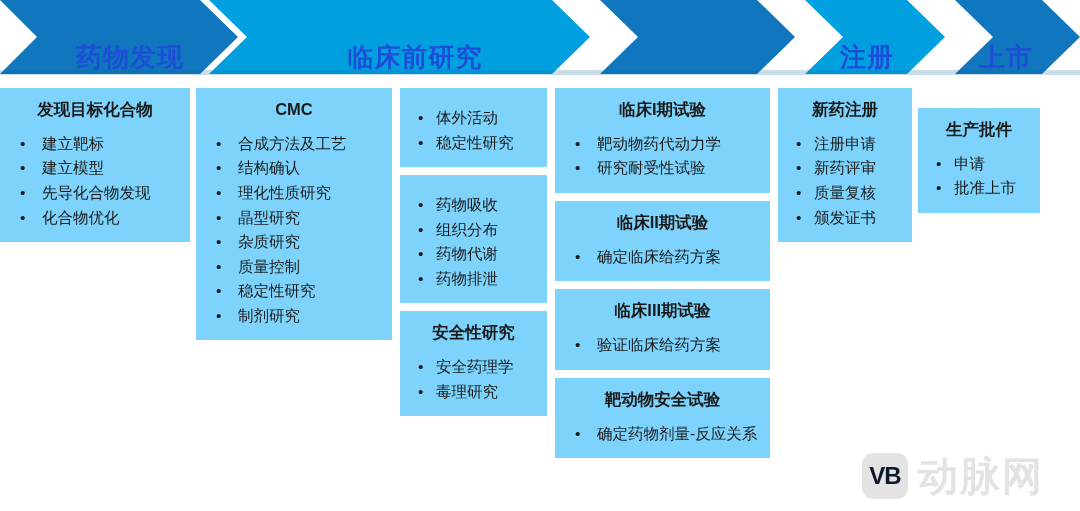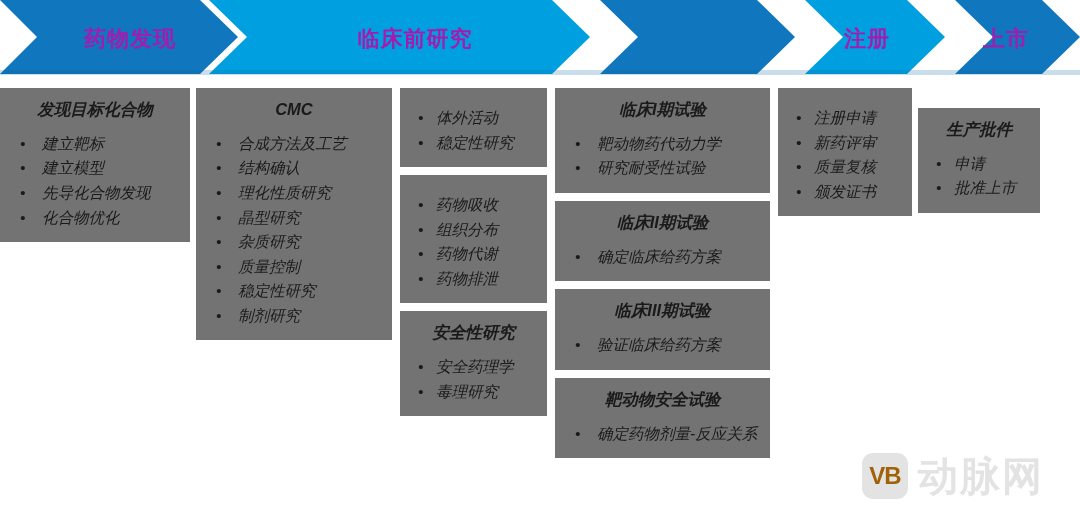--- a/index.html
+++ b/index.html
@@ -18,45 +18,44 @@
   }
 
   
   #ribbon {
     position: absolute;
     left: 0; top: 0;
     width: 1080px; height: 76px;
   }
   .arrow-label {
     position: absolute;
-    color: #a21caf;
-    font-weight: bold;
-    font-size: 22px;
+    color: #1d4ed8;
+    font-weight: bold;
+    font-size: 26px;
     letter-spacing: 1px;
     white-space: nowrap;
     text-align: center;
-    top: 24px;
+    top: 40px;
     pointer-events: none;
   }
 
   
   #columns {
     position: absolute;
     left: 0; top: 88px;
     width: 1080px; height: 423px;
   }
   .column {
     position: absolute;
     top: 0;
   }
   .card {
-    background: #737373;
+    background: #7dd3fc;
     margin-bottom: 8px;
     padding: 10px 8px 12px 8px;
-    font-style: italic;
   }
   .card-title {
     text-align: center;
     font-weight: bold;
     font-size: 16.5px;
     color: #1a1a1a;
     line-height: 1.45;
     padding-bottom: 2px;
     white-space: nowrap;
   }
@@ -109,21 +108,21 @@
     gap: 10px;
     opacity: 1;
   }
   #wm-badge {
     width: 46px; height: 46px;
     border-radius: 11px;
     background: #e3e3e3;
     display: flex;
     align-items: center;
     justify-content: center;
-    color: #a16207;
+    color: #0f172a;
     font-weight: bold;
     font-size: 24px;
     letter-spacing: -1px;
   }
   #wm-text {
     color: #e3e3e3;
     font-weight: bold;
     font-size: 40px;
     letter-spacing: 2px;
     line-height: 1;
@@ -233,20 +232,21 @@
       <div class="card">
         <div class="card-title">靶动物安全试验</div>
         <ul class="bullets">
           <li><span class="bdot">•</span><span>确定药物剂量-反应关系</span></li>
         </ul>
       </div>
     </div>
 
     <div class="column col-5">
       <div class="card">
+        <div class="card-title">新药注册</div>
         <ul class="bullets">
           <li><span class="bdot">•</span><span>注册申请</span></li>
           <li><span class="bdot">•</span><span>新药评审</span></li>
           <li><span class="bdot">•</span><span>质量复核</span></li>
           <li><span class="bdot">•</span><span>颁发证书</span></li>
         </ul>
       </div>
     </div>
 
     <div class="column col-6">

